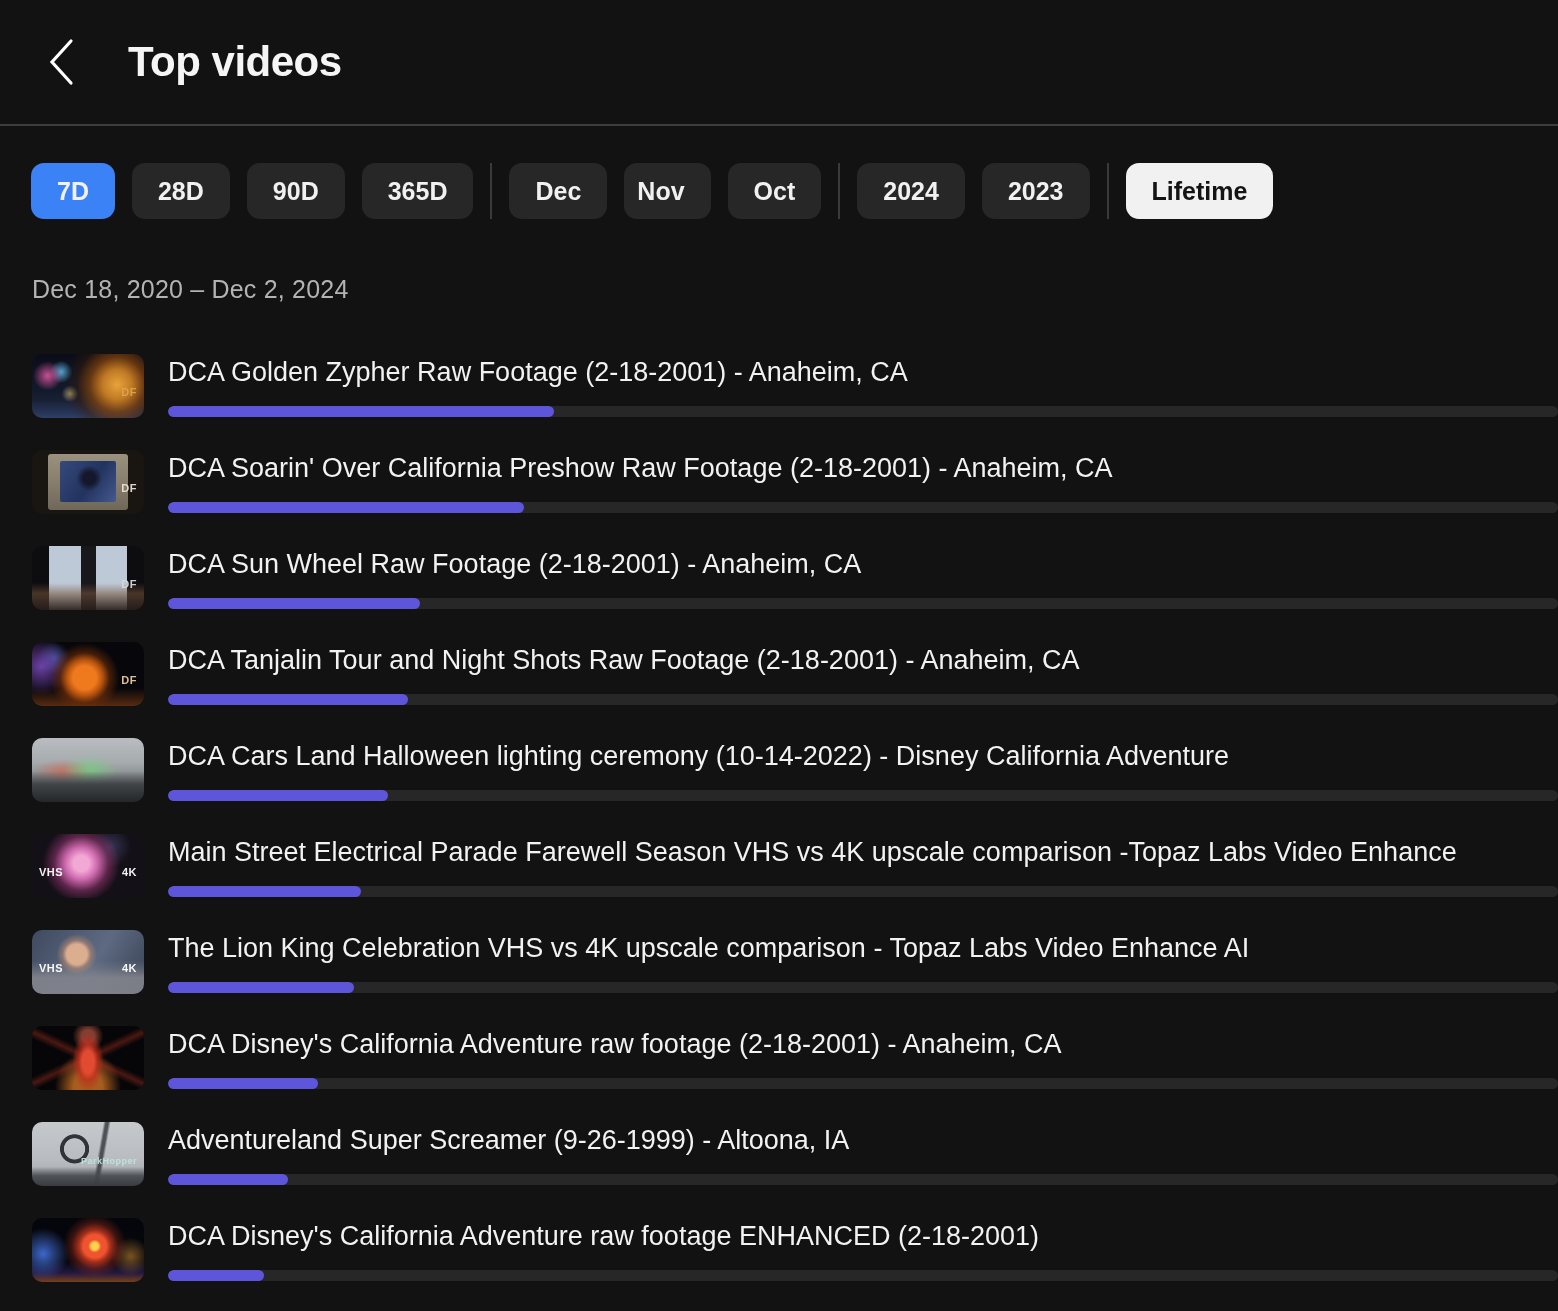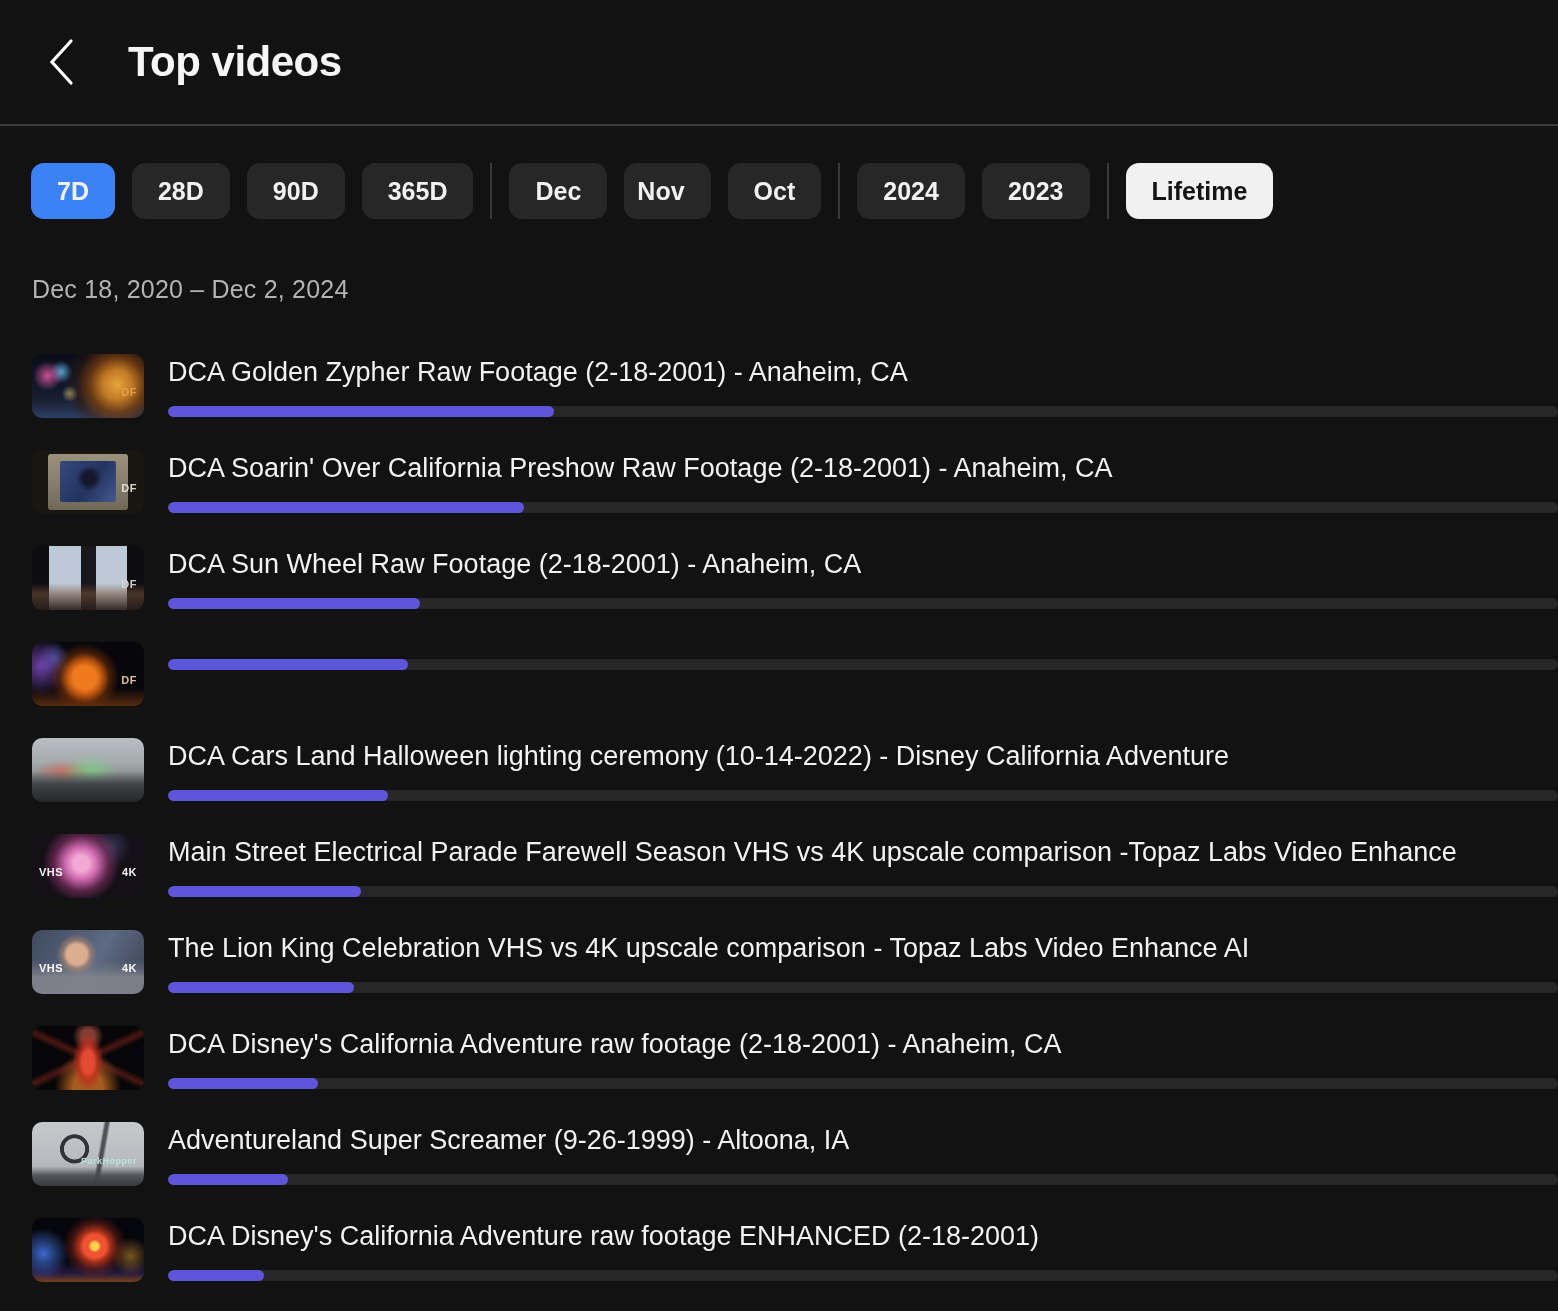--- a/index.html
+++ b/index.html
@@ -248,20 +248,21 @@
         <div class="bar-fill" style="width: 18.1%; background: rgb(93, 85, 218);"></div>
       </div>
     </div>
   </div>
 
   <div class="video-row">
     <div class="thumb thumb-tanjalin-night">
           <span class="badge br" style="color: rgb(232, 200, 160);">DF</span>
         </div>
     <div class="row-main">
+      <div class="video-title">DCA Tanjalin Tour and Night Shots Raw Footage (2-18-2001) - Anaheim, CA</div>
       <div class="bar-track" style="background: rgb(39, 39, 39);">
         <div class="bar-fill" style="width: 17.3%; background: rgb(93, 85, 218);"></div>
       </div>
     </div>
   </div>
 
   <div class="video-row">
     <div class="thumb thumb-cars-land"></div>
     <div class="row-main">
       <div class="video-title">DCA Cars Land Halloween lighting ceremony (10-14-2022) - Disney California Adventure</div>

